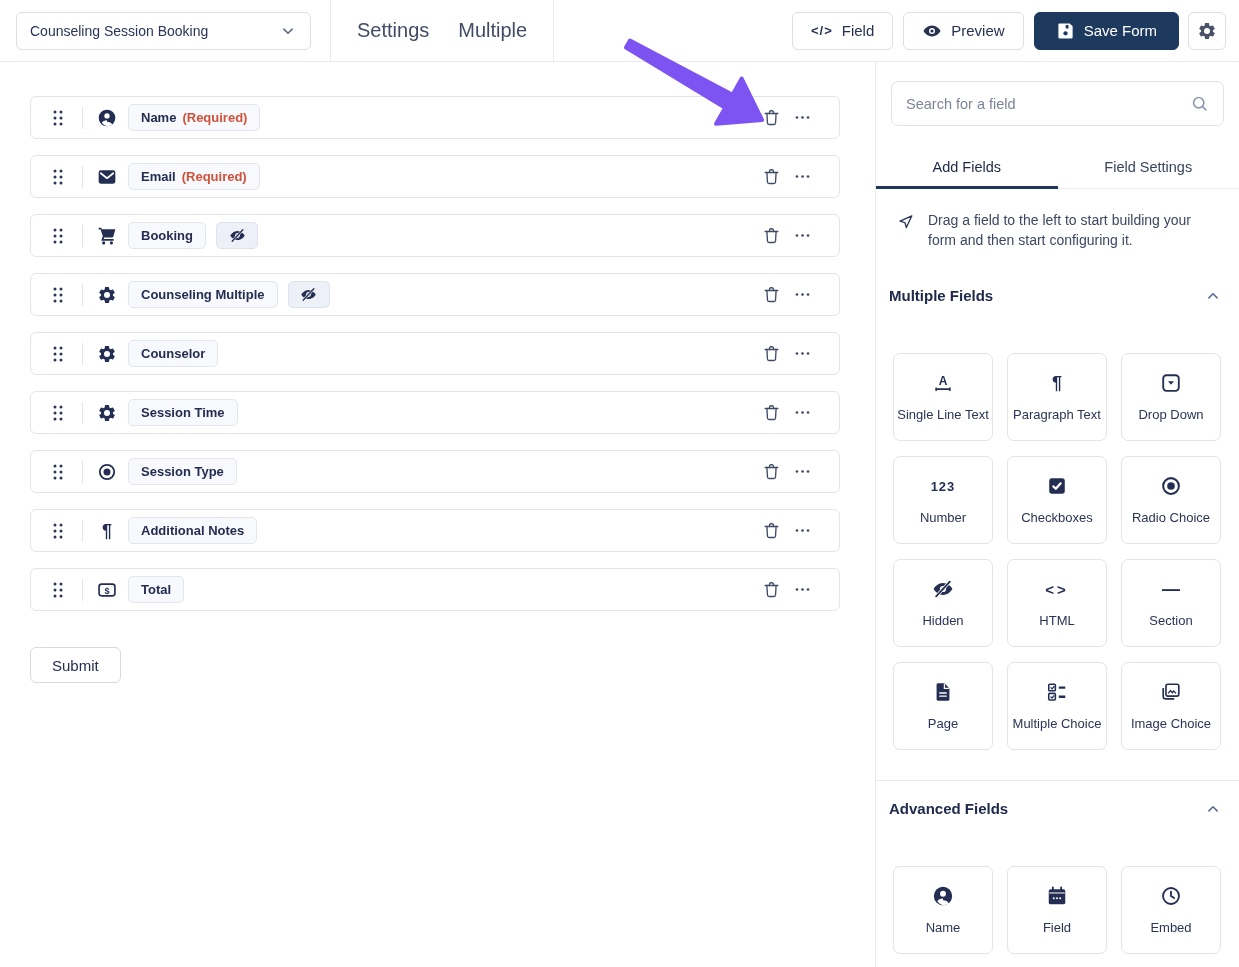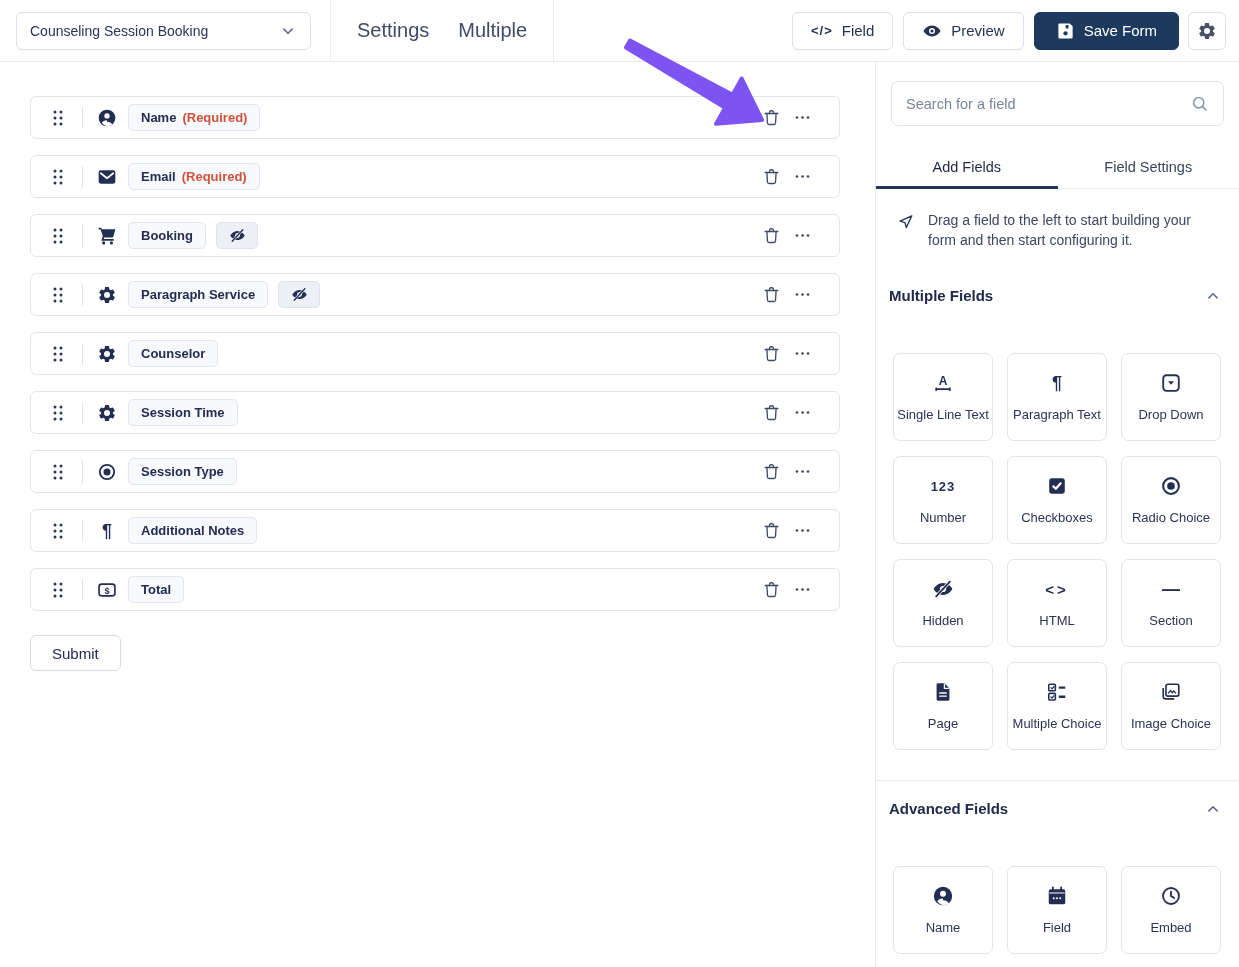--- a/index.html
+++ b/index.html
@@ -55,21 +55,21 @@
   .ficon svg{width:20px;height:20px;}
   .label-badge{margin-left:11px;height:27px;border:1px solid #e2e6ee;background:#f8f9fc;border-radius:5px;
     display:flex;align-items:center;padding:0 12px;font-size:13px;font-weight:bold;color:var(--ink);gap:6px;white-space:nowrap;}
   .req{font-style:normal;color:var(--red);font-weight:bold;}
   .eye-badge{margin-left:10px;width:42px;height:27px;background:#edf0f6;border:1px solid #dde2ec;border-radius:5px;
     display:flex;align-items:center;justify-content:center;color:#242e52;}
   .eye-badge svg{width:17px;height:17px;}
   .grow{flex:1;}
   .trash-btn{width:19px;height:20px;color:#414b66;margin-right:12px;cursor:pointer;flex:none;}
   .more-btn{width:19px;height:19px;color:#414b66;margin-right:27px;cursor:pointer;flex:none;}
-  .submit-btn{margin-top:8px;height:36px;padding:0 21px;background:#fff;border:1px solid #d6dbe4;border-radius:6px;
+  .submit-btn{margin-top:20px;height:36px;padding:0 21px;background:#fff;border:1px solid #d6dbe4;border-radius:6px;
     font-size:15px;color:var(--ink);font-family:inherit;cursor:pointer;}
 
   
   .arrow-overlay{position:absolute;left:600px;top:30px;width:180px;height:110px;z-index:50;pointer-events:none;}
 
   
   .search-wrap{margin:19px 15px 0;height:45px;border:1px solid #dfe3ec;border-radius:7px;display:flex;align-items:center;padding:12px 14px;background:#fff;}
   .search-input{border:0;outline:0;flex:1;font-size:14.5px;color:#2a3457;font-family:inherit;background:transparent;}
   .search-input::placeholder{color:var(--muted);}
   .search-ic{width:19px;height:19px;color:#8d96ab;flex:none;}
@@ -287,21 +287,21 @@
               <circle cx="10" cy="17" r="1.5"></circle>
             </svg>
     </span>
     <span class="row-vr"></span>
     <span class="ficon">
             <svg viewBox="0 0 24 24" fill="currentColor">
               <path d="M19.14 12.94c.04-.3.06-.61.06-.94 0-.32-.02-.64-.07-.94l2.03-1.58a.49.49 0 0 0 .12-.61l-1.92-3.32a.49.49 0 0 0-.59-.22l-2.39.96c-.5-.38-1.03-.7-1.62-.94l-.36-2.54a.48.48 0 0 0-.48-.41h-3.84c-.24 0-.43.17-.47.41l-.36 2.54c-.59.24-1.13.57-1.62.94l-2.39-.96a.49.49 0 0 0-.59.22L2.74 8.87c-.12.21-.08.47.12.61l2.03 1.58c-.05.3-.09.63-.09.94s.02.64.07.94l-2.03 1.58a.49.49 0 0 0-.12.61l1.92 3.32c.12.22.37.29.59.22l2.39-.96c.5.38 1.03.7 1.62.94l.36 2.54c.05.24.24.41.48.41h3.84c.24 0 .44-.17.47-.41l.36-2.54c.59-.24 1.13-.56 1.62-.94l2.39.96c.22.08.47 0 .59-.22l1.92-3.32a.49.49 0 0 0-.12-.61l-2.01-1.58zM12 15.6a3.6 3.6 0 1 1 0-7.2 3.6 3.6 0 0 1 0 7.2z"></path>
             </svg>
           </span>
     <span class="label-badge">
-      <b class="lbl">Paragraph Service</b>
+      <b class="lbl">Counseling Multiple</b>
     </span>
     <span class="eye-badge">
       <svg viewBox="0 0 24 24">
               <path d="M12 5.5C6.8 5.5 3 9.6 1.8 12c1.2 2.4 5 6.5 10.2 6.5S21 14.4 22.2 12C21 9.6 17.2 5.5 12 5.5z" fill="currentColor"></path>
               <circle cx="12" cy="12" r="3.4" fill="#fff"></circle>
               <circle cx="12" cy="12" r="1.8" fill="currentColor"></circle>
               <path d="M4.5 20 19.5 4" stroke="#edf0f6" stroke-width="3.4"></path>
               <path d="M4.5 20 19.5 4" stroke="currentColor" stroke-width="1.9" stroke-linecap="round"></path>
             </svg>
     </span>

